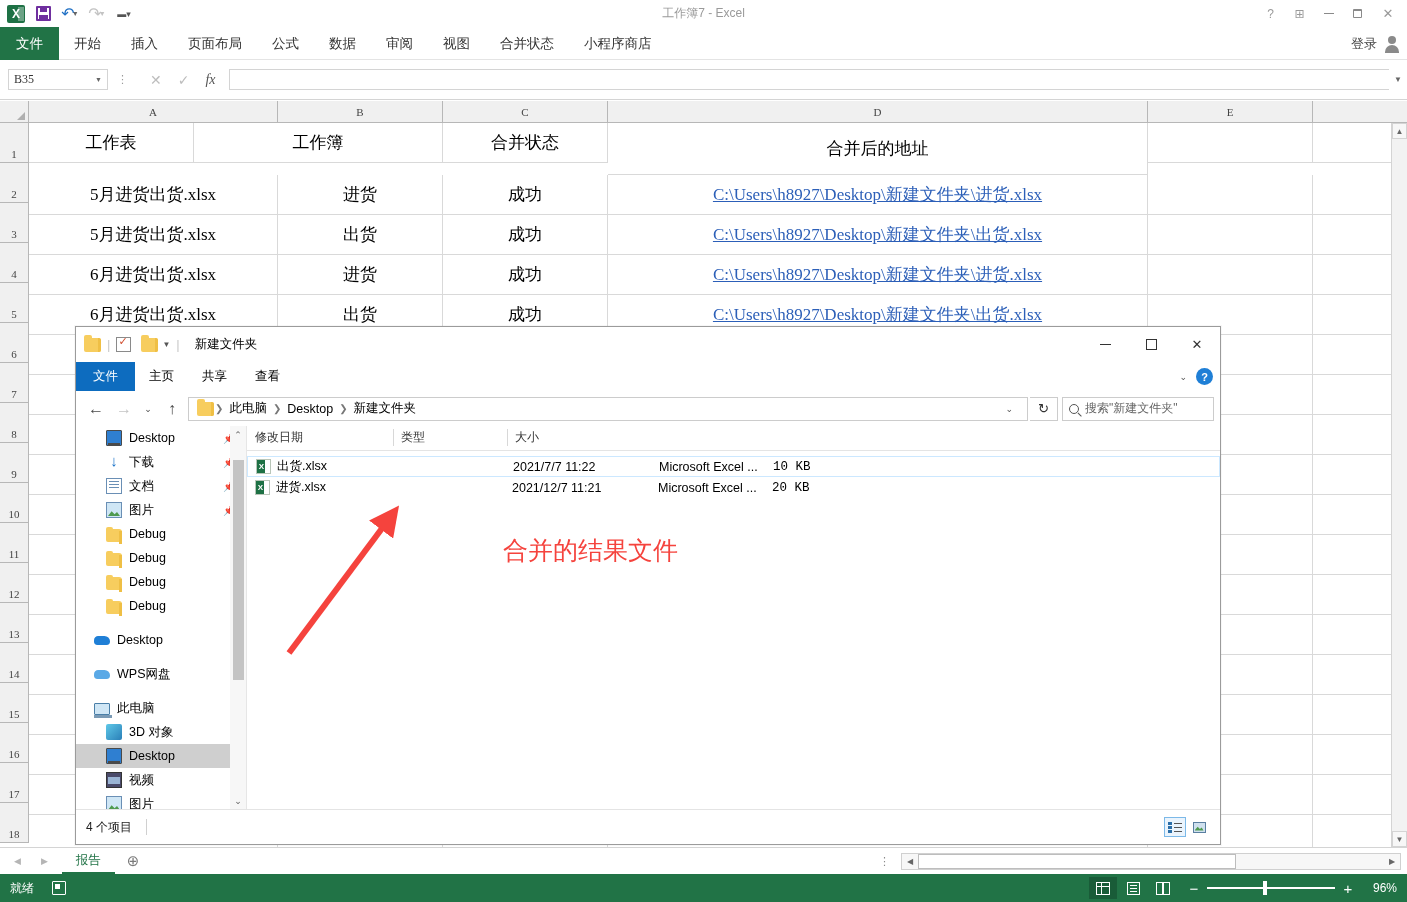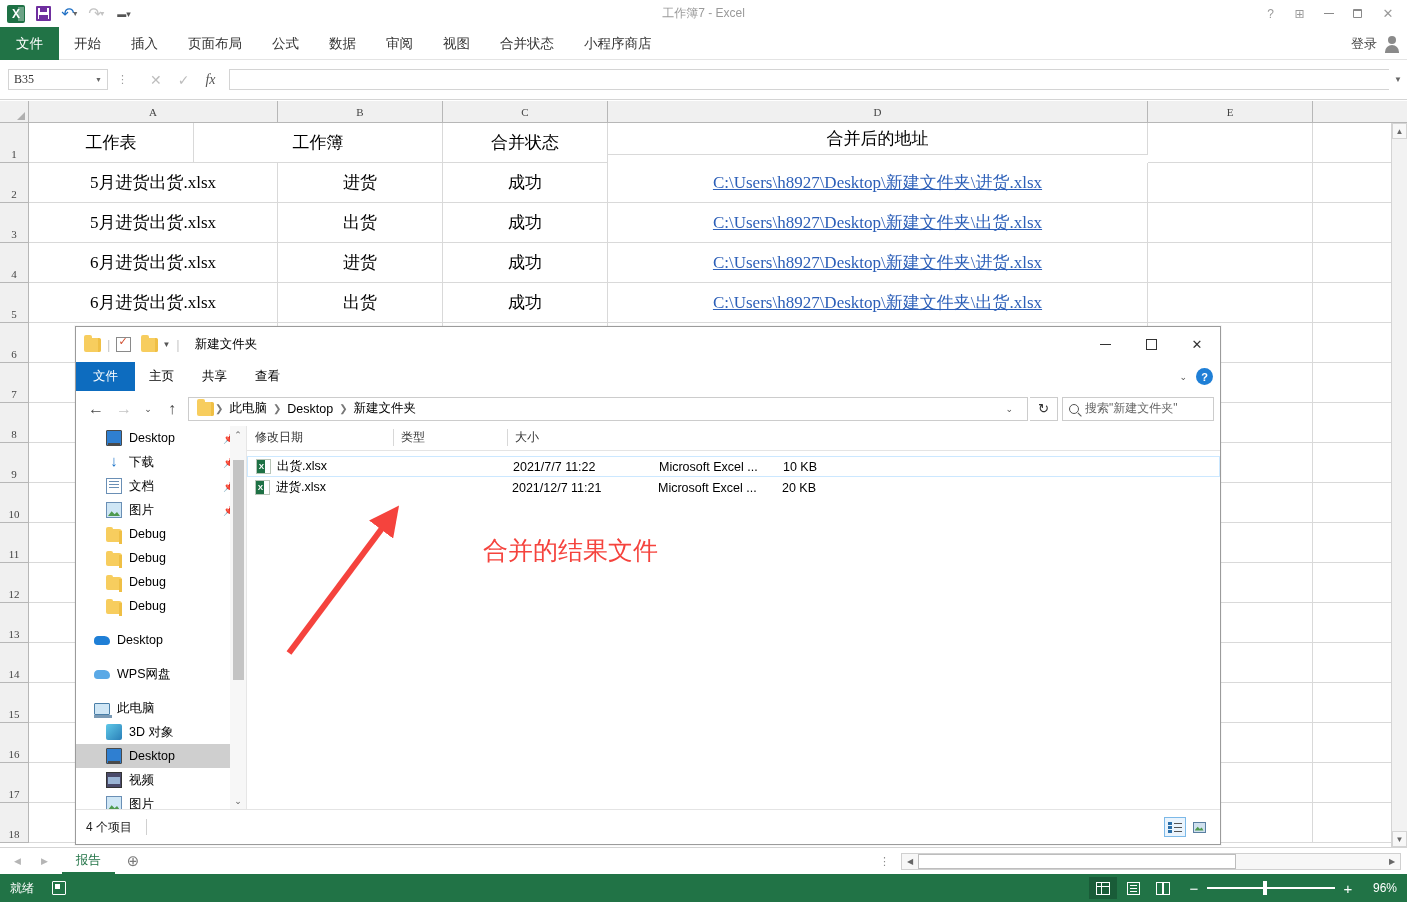--- a/index.html
+++ b/index.html
@@ -209,21 +209,21 @@
   .lh.sorted::after{ content:"^"; position:absolute; left:50%; top:-2px; font-size:11px; color:#555;}
   .frow{ height:21px; display:flex; align-items:center; font-size:12.5px; color:#000;}
   .frow.sel{ border:1px solid #cce8ff; background:#fff; }
   .xls-ico{ width:15px;height:15px; margin-left:8px; margin-right:6px; flex:none; position:relative;
      background:#fff; border:1px solid #b9c6b9;}
   .xls-ico::before{content:"";position:absolute;left:0;top:0;bottom:0;width:8px;background:#1e7145;}
   .xls-ico::after{content:"X";position:absolute;left:0.5px;top:-1px;width:8px;color:#fff;font-size:8px;
      font-weight:bold;text-align:center;line-height:16px;}
   .fcell-date{ width:146px; }
   .fcell-type{ width:114px; }
-  .fcell-size{ width:66px; text-align:center; padding-right:12px;}
+  .fcell-size{ width:66px; text-align:left; padding-right:12px;font-family:Liberation Mono, monospace;}
 
   .annot-text{ position:absolute; color:#f5433d; font-size:25px; font-family:"DejaVu Sans",sans-serif;
      white-space:nowrap; }
   .ex-status{ position:absolute; bottom:0; left:0; right:0; height:35px; border-top:1px solid #e4e4e4;
      display:flex; align-items:center; font-size:12px; color:#222; padding-left:10px;}
   .ex-status .divider{ width:1px; height:16px; background:#d0d0d0; margin-left:14px;}
   .ex-viewbtns{ margin-left:auto; display:flex; gap:2px; padding-right:10px;}
   .vbtn2{ width:22px;height:20px;display:flex;align-items:center;justify-content:center;}
   .vbtn2.on{ border:1px solid #7cb9e8; background:#eaf4fd;}
   .det-ic{ width:14px;height:11px;position:relative;}
@@ -337,21 +337,21 @@
         <div class="rh" style="height: 40px;">15</div>
         <div class="rh" style="height: 40px;">16</div>
         <div class="rh" style="height: 40px;">17</div>
         <div class="rh" style="height: 40px;">18</div>
       </div>
     <div class="cells" id="cells">
         <div class="crow">
           <div class="cell" style="width: 165px; height: 40px;">工作表</div>
           <div class="cell" style="width: 249px; height: 40px;">工作簿</div>
           <div class="cell" style="width: 165px; height: 40px;">合并状态</div>
-          <div class="cell" style="width: 540px; height: 32px;">合并后的地址</div>
+          <div class="cell" style="width: 540px; height: 52px;">合并后的地址</div>
           <div class="cell" style="width: 165px; height: 40px;"></div>
           <div class="cell" style="width: 165px; height: 40px; border-right: none;"></div>
         </div>
         <div class="crow">
           <div class="cell" style="width: 249px; height: 40px;">5月进货出货.xlsx</div>
           <div class="cell" style="width: 165px; height: 40px;">进货</div>
           <div class="cell" style="width: 165px; height: 40px;">成功</div>
           <div class="cell link" style="width: 540px; height: 40px;">C:\Users\h8927\Desktop\新建文件夹\进货.xlsx</div>
           <div class="cell" style="width: 165px; height: 40px;"></div>
           <div class="cell" style="width: 165px; height: 40px; border-right: none;"></div>
@@ -688,21 +688,21 @@
 
       <svg class="annot-arrow" width="260" height="200" style="position:absolute;left:20px;top:55px;pointer-events:none">
         <defs>
           <marker id="ah" markerWidth="5" markerHeight="5" refX="2.2" refY="2.5" orient="auto">
             <path d="M0,0 L5,2.5 L0,5 z" fill="#f5433d"></path>
           </marker>
         </defs>
         <line x1="22" y1="172" x2="122" y2="38" stroke="#f5433d" stroke-width="6" marker-end="url(#ah)"></line>
       </svg>
 
-      <div class="annot-text" style="left:236px;top:108px">合并的结果文件</div>
+      <div class="annot-text" style="left:256px;top:108px">合并的结果文件</div>
     </div>
   </div>
 
   <div class="ex-status">
     <span>4 个项目</span>
     <span class="divider"></span>
     <div class="ex-viewbtns">
       <div class="vbtn2 on">
           <span class="det-ic"></span>
         </div>

